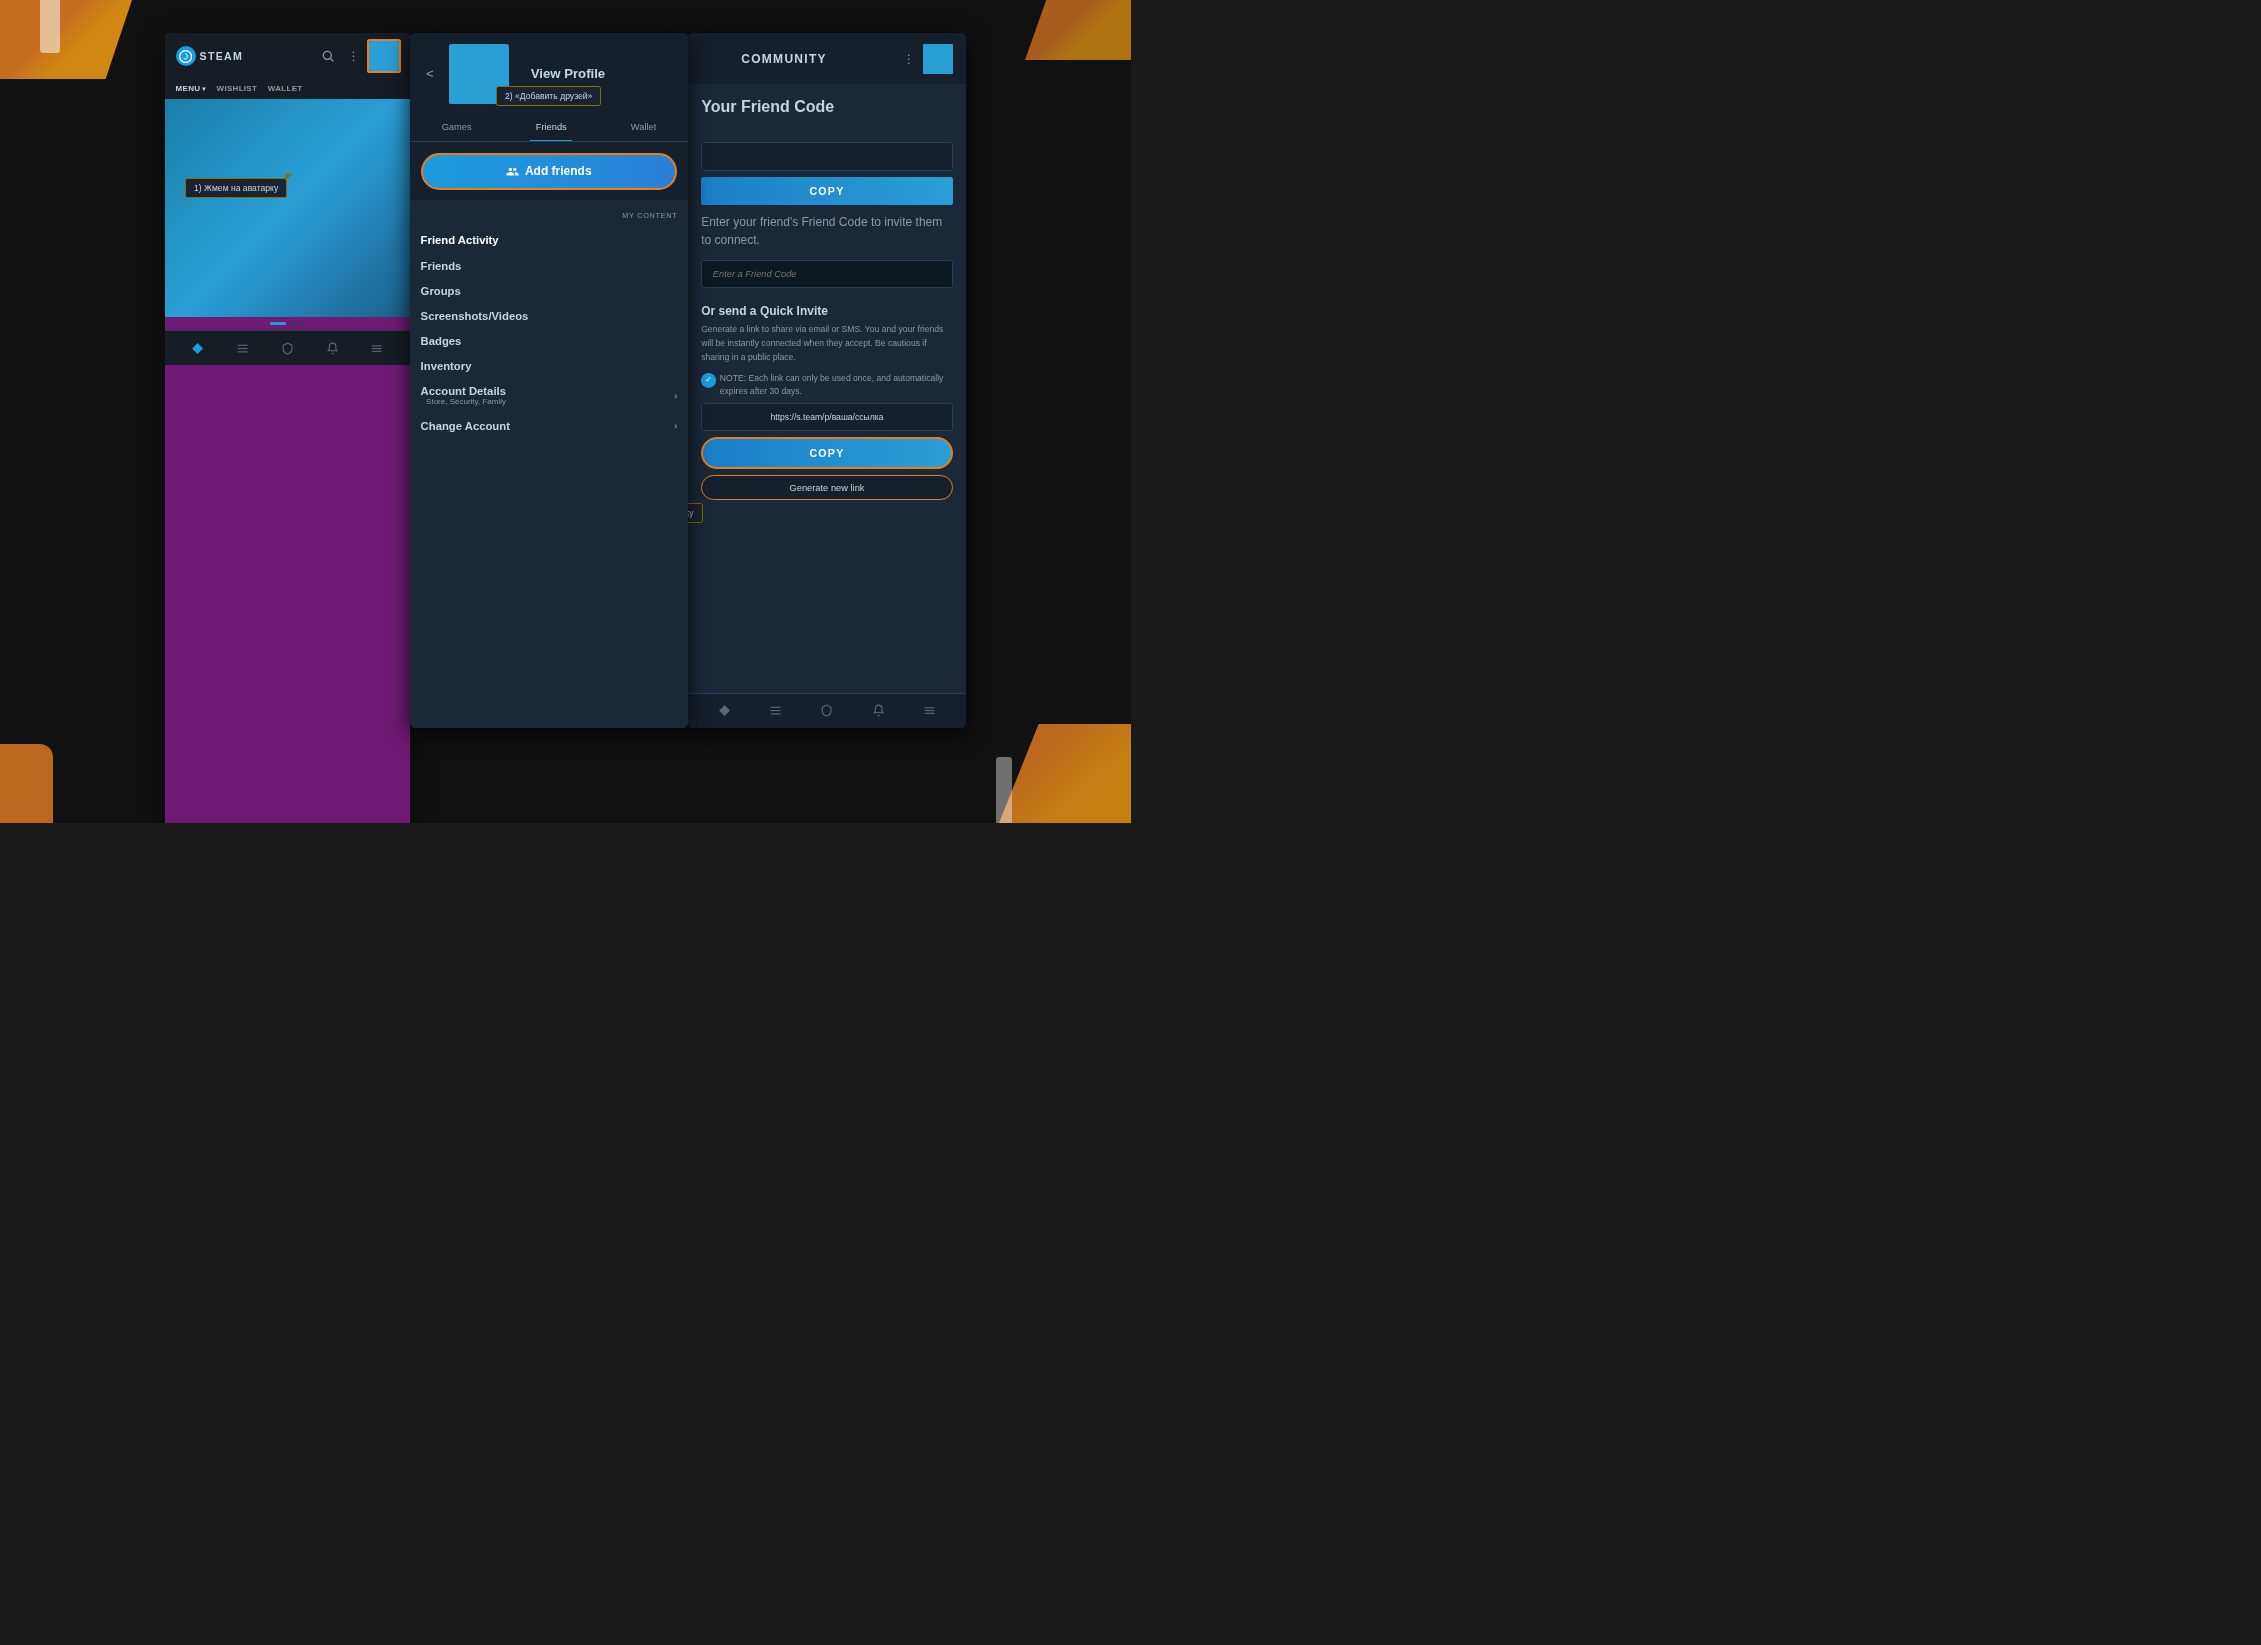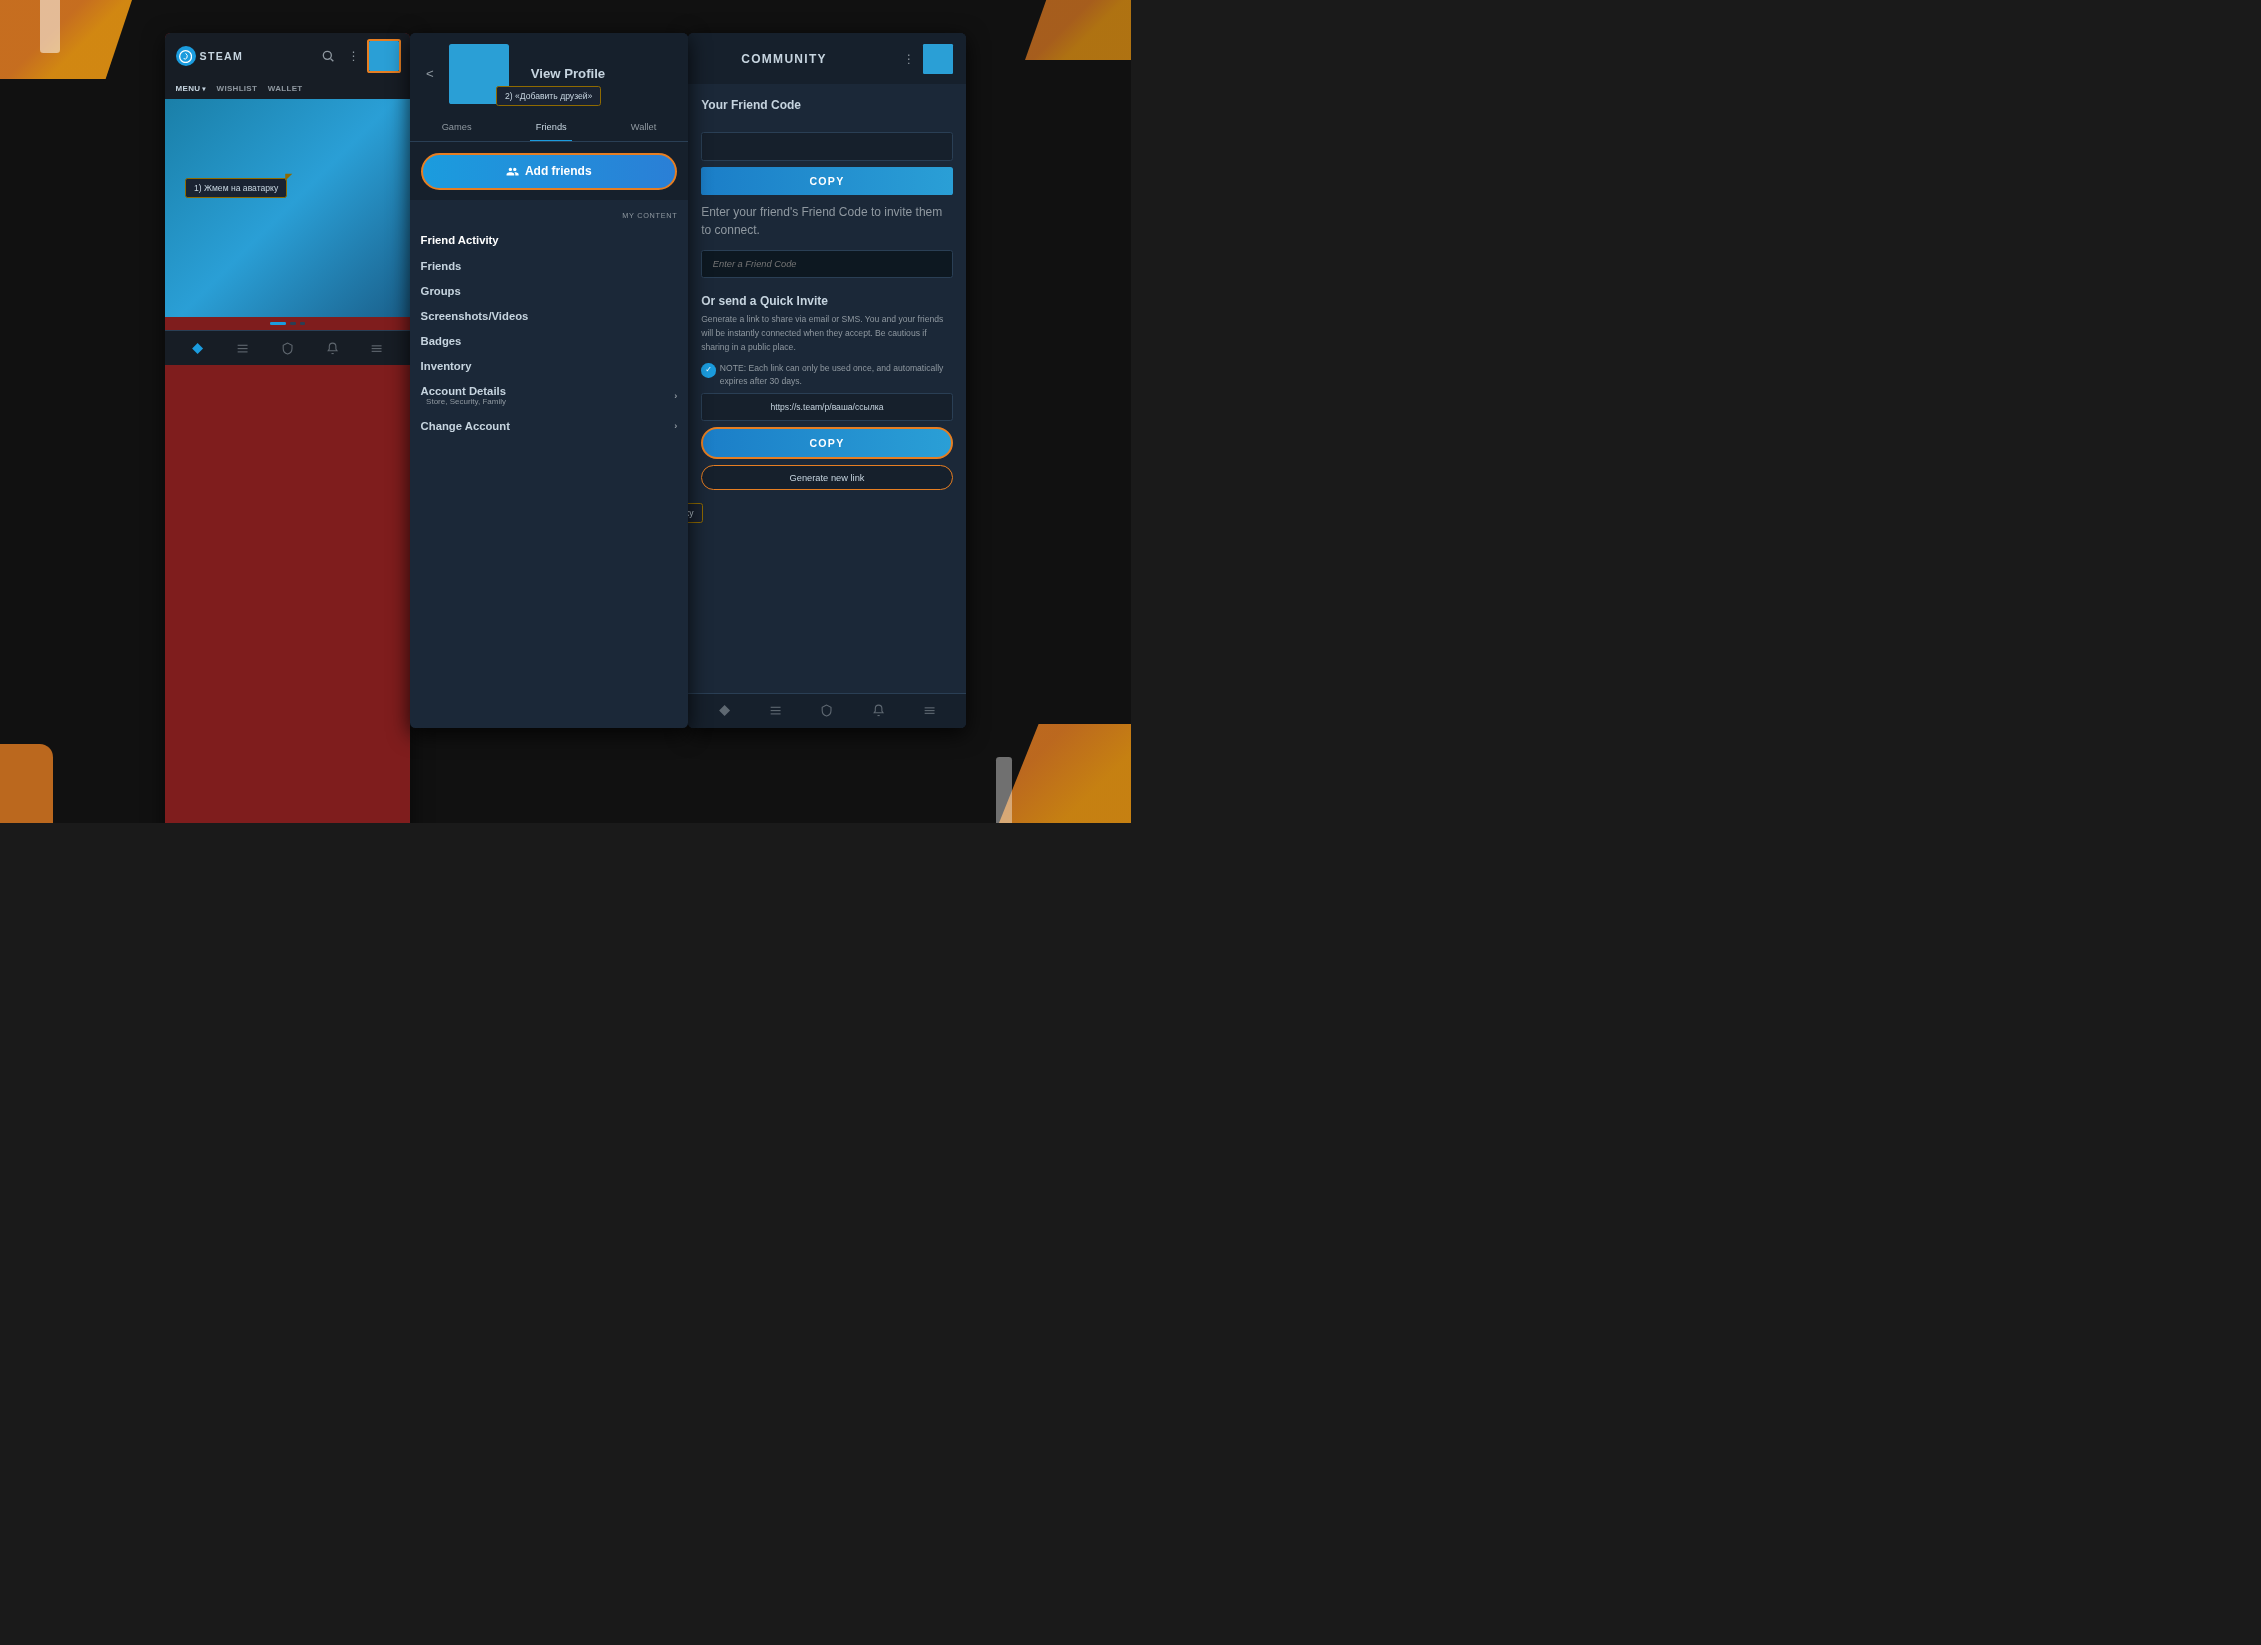--- a/index.html
+++ b/index.html
@@ -85,21 +85,21 @@
       justify-content: center;
       padding: 20px 13.2px;
       z-index: 10;
       gap: 0;
     }
 
     
     .steam-panel {
       width: 245px;
       height: 912px;
-      background: #7f1d1d;
+      background: #701a75;
       border-radius: 5.3px 5.3px 0 0;
       overflow: hidden;
       box-shadow: 0 5.3px 21px rgba(0,0,0,0.6);
       display: flex;
       flex-direction: column;
       margin-top: 13.2px;
       position: relative;
       z-index: 10;
     }
 
@@ -484,23 +484,23 @@
     }
 
     .community-content {
       padding: 13.2px;
       overflow-y: auto;
       flex: 1;
     }
 
     .friend-code-title {
       color: #c6d4df;
-      font-size: 12px;
-      font-weight: bold;
-      margin-bottom: 20px;
+      font-size: 16px;
+      font-weight: bold;
+      margin-bottom: 26px;
     }
 
     .friend-code-box {
       background: #16202c;
       border: 0.7px solid #2a3f55;
       border-radius: 2.6px;
       padding: 8px 10.6px;
       color: #8f98a0;
       font-size: 9.3px;
       margin-bottom: 6.6px;

